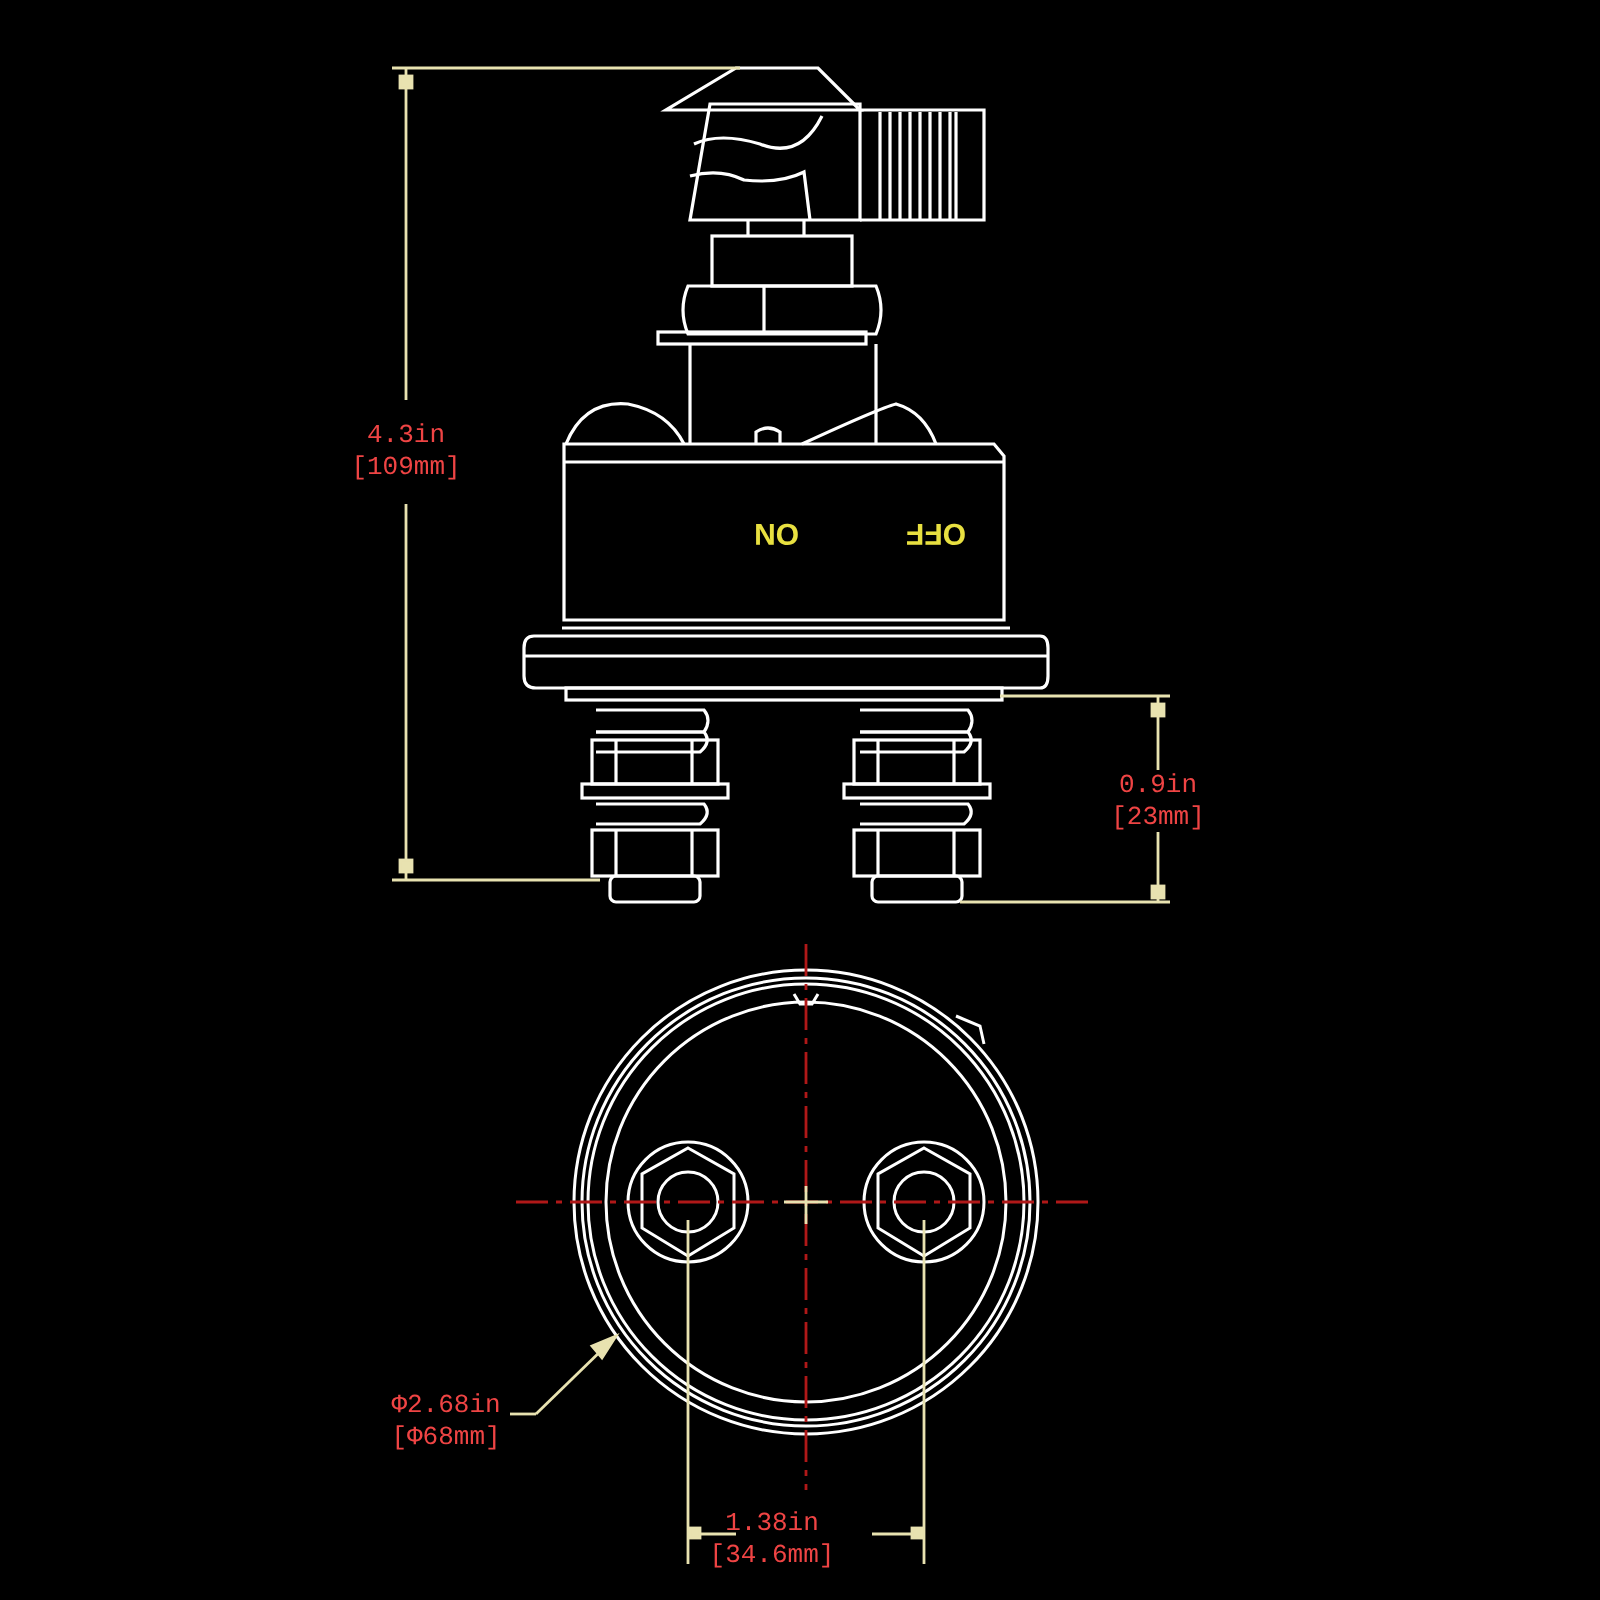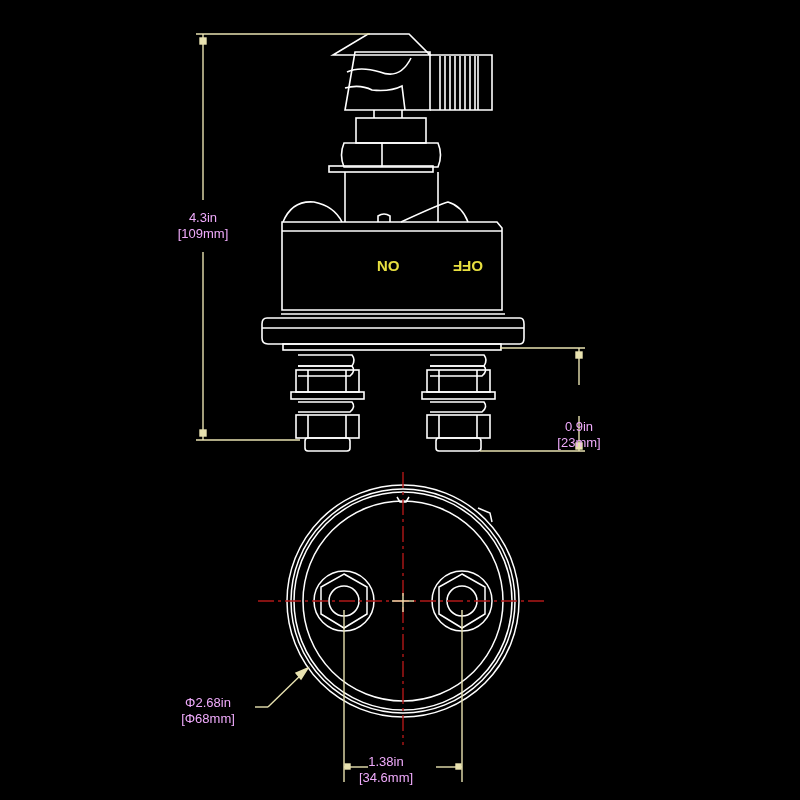--- a/index.html
+++ b/index.html
@@ -1,18 +1,18 @@
 <!DOCTYPE html>
 <html><head>
 <meta charset="utf-8">
 <style>
   html, body { margin: 0; padding: 0; background: #000; }
   body { width: 800px; height: 800px; overflow: hidden; position: relative; font-family: "Liberation Sans", sans-serif; }
   svg { position: absolute; left: 0; top: 0; }
-  .dim-label { position: absolute; color: #f0abfc; font-size: 13px; line-height: 16px; text-align: center; font-family: Liberation Sans, sans-serif; }
+  .dim-label { position: absolute; color: #ef4444; font-size: 13px; line-height: 16px; text-align: center; font-family: Liberation Mono, monospace; }
   .switch-label { position: absolute; color: #e8e040; font-weight: bold; font-size: 15px; transform: rotate(180deg); font-family: "Liberation Sans", sans-serif; }
 </style>
 </head>
 <body>
 
 <svg width="800" height="800" viewBox="0 0 800 800">
 
   <g fill="none" stroke="#ffffff" stroke-width="1.6">
 
     <g>
@@ -141,26 +141,26 @@
 </svg>
 
 <div class="switch-label" style="left:377px; top:258px;">ON</div>
 <div class="switch-label" style="left:453px; top:258px;">OFF</div>
 
 <div class="dim-label" style="left:163px; top:210px; width:80px;">
   <div>4.3in</div>
   <div>[109mm]</div>
 </div>
 
-<div class="dim-label" style="left:549px; top:385px; width:60px;margin-top:34px;">
+<div class="dim-label" style="left:549px; top:385px; width:60px;">
   <div>0.9in</div>
   <div>[23mm]</div>
 </div>
 
-<div class="dim-label" style="left:173px; top:695px; width:70px;">
+<div class="dim-label" style="left:188px; top:695px; width:70px;">
   <div>Φ2.68in</div>
   <div>[Φ68mm]</div>
 </div>
 
 <div class="dim-label" style="left:348px; top:754px; width:76px;">
   <div>1.38in</div>
   <div>[34.6mm]</div>
 </div>
 
 </body></html>

